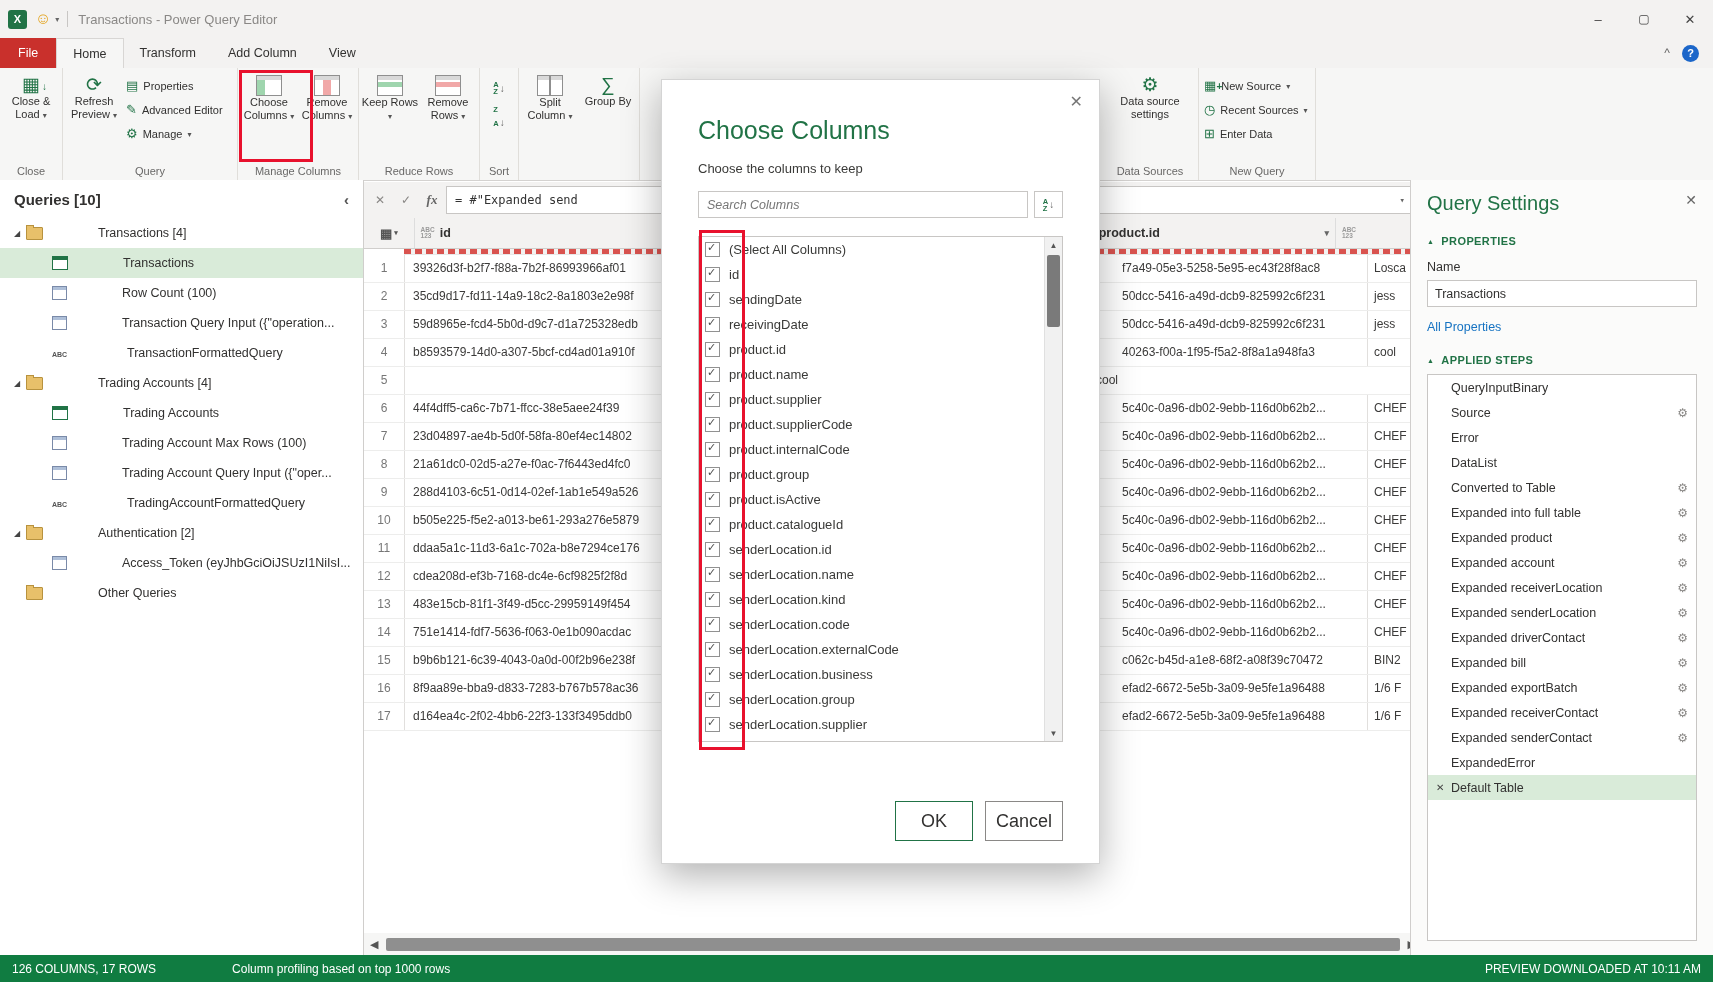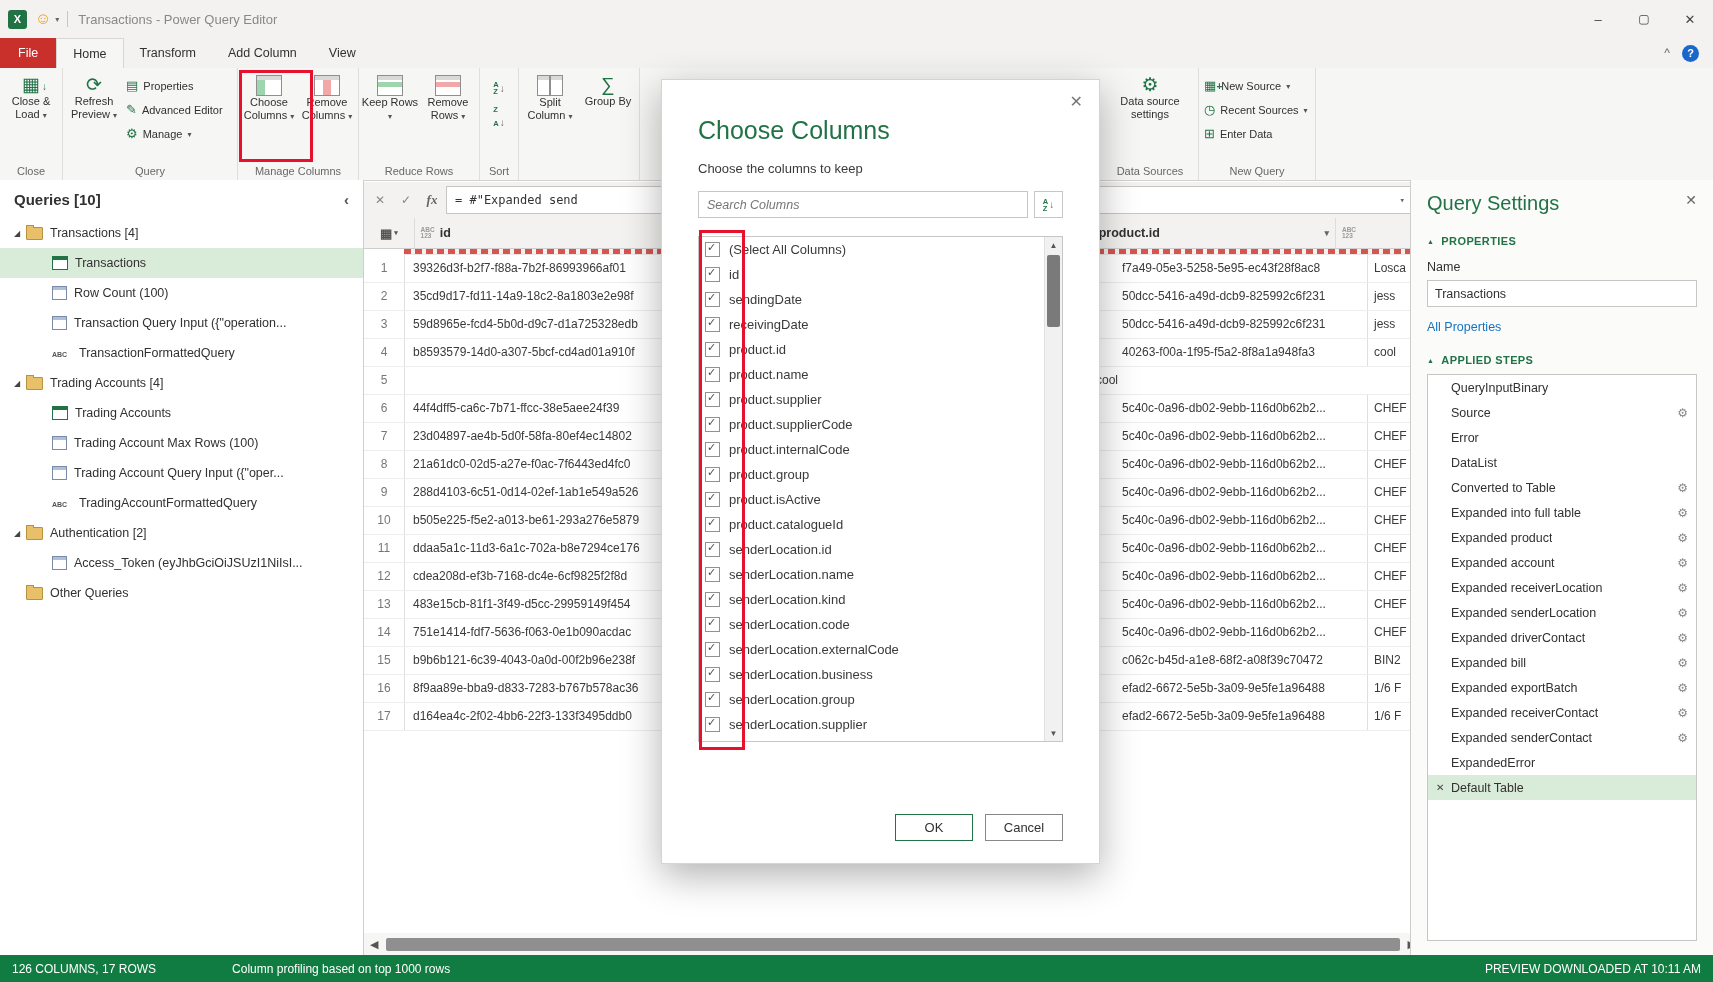--- a/index.html
+++ b/index.html
@@ -86,21 +86,21 @@
   .titem.selected{background:#d9ebd9;}
   .tree-arrow{width:12px;flex:none;font-size:8px;color:#444;}
   .tree-arrow::before{content:"◢";}
   .ticon{flex:none;margin-right:7px;}
   .t-folder .ticon{width:15px;height:11px;background:#e8c06a;border:1px solid #b8923e;border-radius:1px;position:relative;}
   .t-folder .ticon::before{content:"";position:absolute;top:-3px;left:-1px;width:6px;height:2px;background:#e8c06a;border:1px solid #b8923e;border-bottom:none;}
   .t-table .ticon{width:14px;height:12px;border:1px solid #217346;box-shadow:inset 0 3px 0 #217346;background:#fff;}
   .t-list .ticon{width:13px;height:12px;border:1px solid #7a8aa8;box-shadow:inset 0 3px 0 #aebfd8;background:#fff;}
   .t-abc .ticon{width:20px;}
   .t-abc .ticon::before{content:"ABC";font-size:7px;font-weight:700;color:#555;}
-  .tlabel{overflow:hidden;text-overflow:ellipsis;}
+  .tlabel{overflow:hidden;text-overflow:ellipsis;margin-left:48px;}
 
   
   .fbar{position:absolute;left:364px;top:182px;width:1046px;height:36px;background:#f3f2f1;display:flex;align-items:center;padding:0 4px;gap:2px;}
   .fbtn{width:24px;height:24px;display:flex;align-items:center;justify-content:center;color:#8a8886;font-size:12px;}
   .fbtn.fx{font-family:"Liberation Serif",serif;font-style:italic;font-weight:700;color:#666;font-size:13px;}
   .finput{flex:1;height:26px;background:#fff;border:1px solid #c8c6c4;display:flex;align-items:center;padding:0 8px;font-family:"DejaVu Sans Mono",monospace;font-size:12px;color:#333;}
   .finput .fcaret{margin-left:auto;font-size:9px;color:#666;}
   .finput .fcaret::before{content:"▾";}
 
   
@@ -175,21 +175,21 @@
   .dlg-item{height:25px;display:flex;align-items:center;padding-left:6px;}
   .cb{width:13px;height:13px;flex:none;border:1px solid #919191;background:#fff;position:relative;}
   .cb::after{content:"✓";position:absolute;left:1px;top:-2px;font-size:11px;color:#4d4d4d;}
   .dlg-item .lbl{margin-left:9px;font-size:13px;color:#3a3a38;white-space:nowrap;}
   .vscroll{position:absolute;right:0;top:0;bottom:0;width:17px;background:#f1f1f1;border-left:1px solid #e0e0e0;}
   .vs-up,.vs-down{position:absolute;left:0;right:0;height:16px;display:flex;align-items:center;justify-content:center;font-size:8px;color:#555;}
   .vs-up{top:0;} .vs-up::before{content:"▲";}
   .vs-down{bottom:0;} .vs-down::before{content:"▼";}
   .vs-thumb{position:absolute;left:2px;right:2px;top:18px;height:72px;background:#7a7a7a;border-radius:2px;}
   .dlg-footer{position:absolute;right:36px;bottom:22px;display:flex;gap:12px;}
-  .btn{min-width:78px;height:27px;box-sizing:border-box;background:#fff;display:flex;align-items:center;justify-content:center;font-size:13px;color:#323130;}
+  .btn{min-width:78px;height:40px;box-sizing:border-box;background:#fff;display:flex;align-items:center;justify-content:center;font-size:18px;color:#323130;}
   .btn-ok{border:1px solid #217346;}
   .btn-cancel{border:1px solid #8a8886;}
 
   
   .anno{position:absolute;border:3px solid #e8112d;z-index:50;pointer-events:none;background:transparent;}
   .anno-ribbon{left:239px;top:70px;width:68px;height:86px;}
   .anno-dialog{left:699px;top:230px;width:40px;height:514px;}
 </style>
 </head>
 <body>

